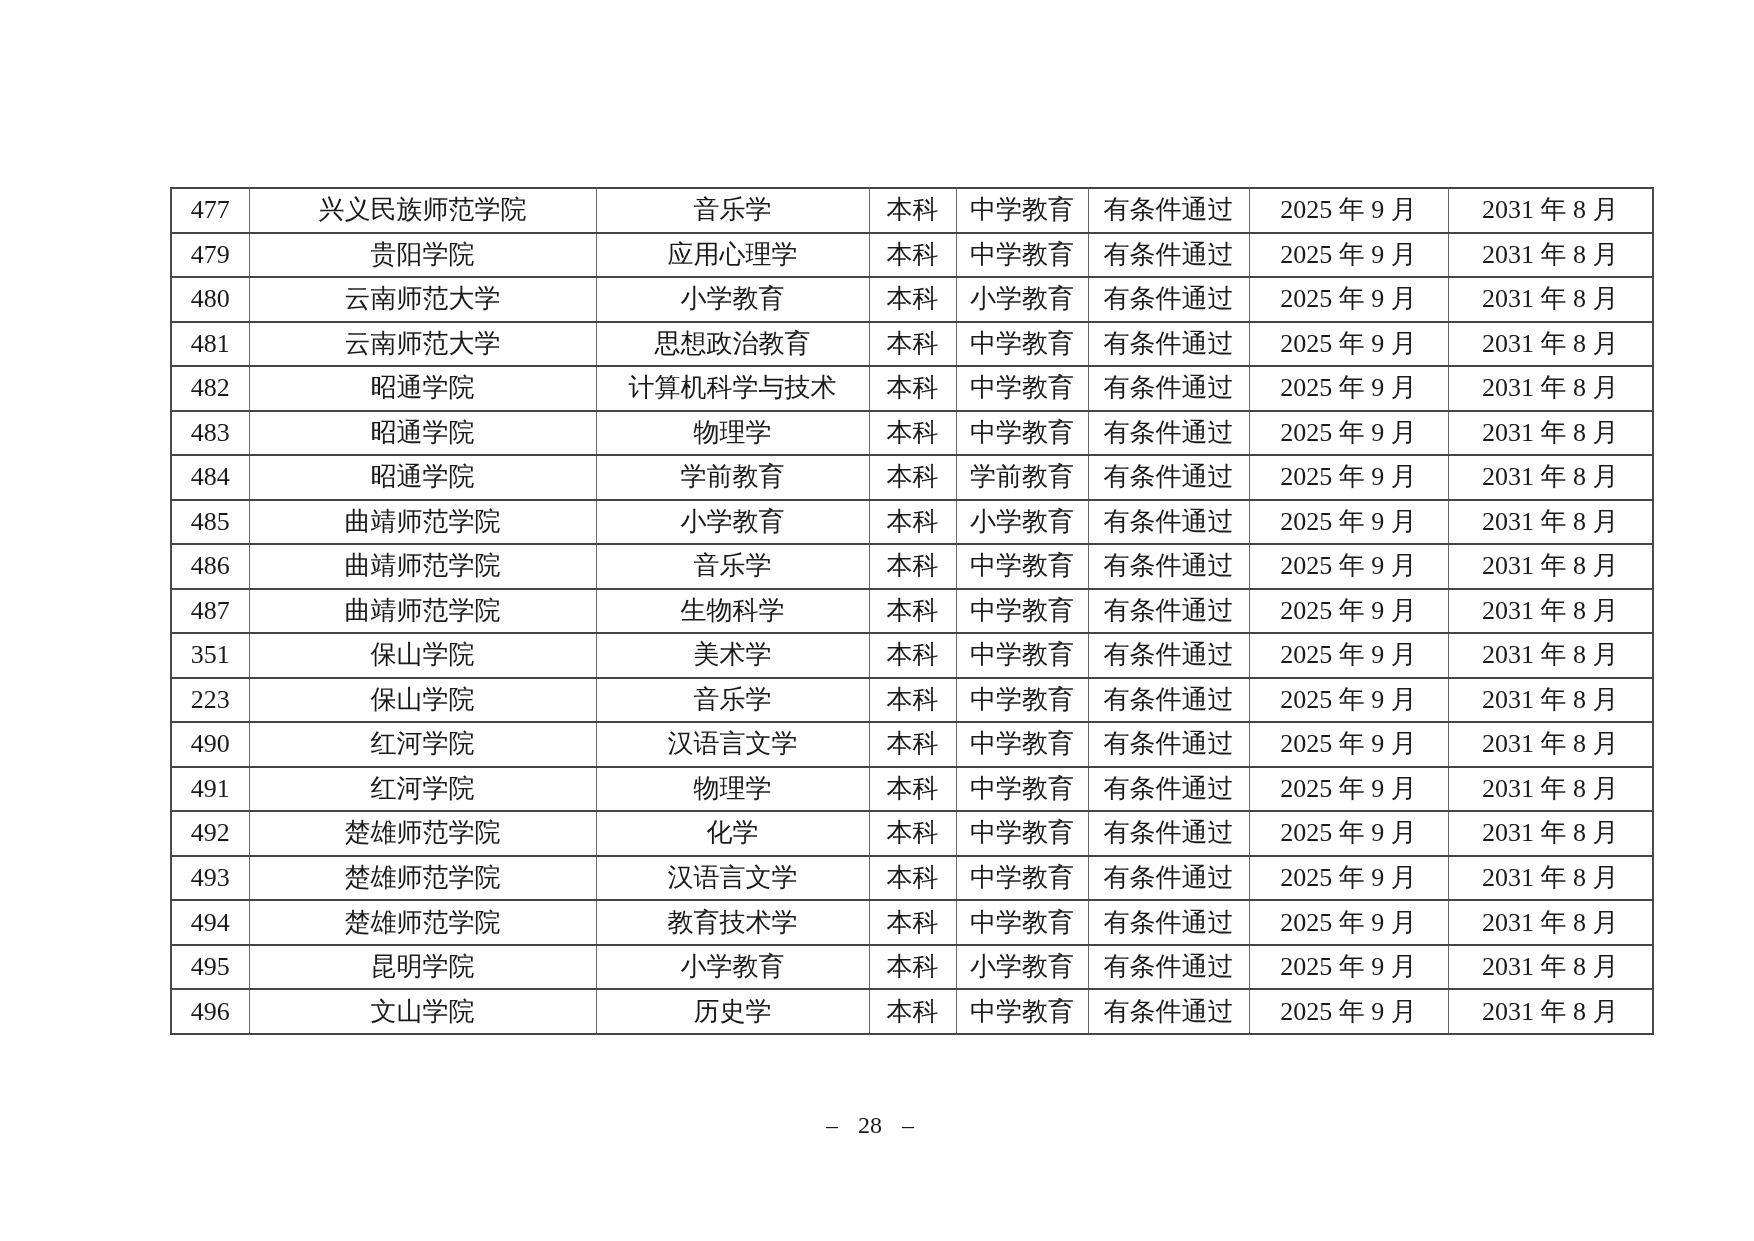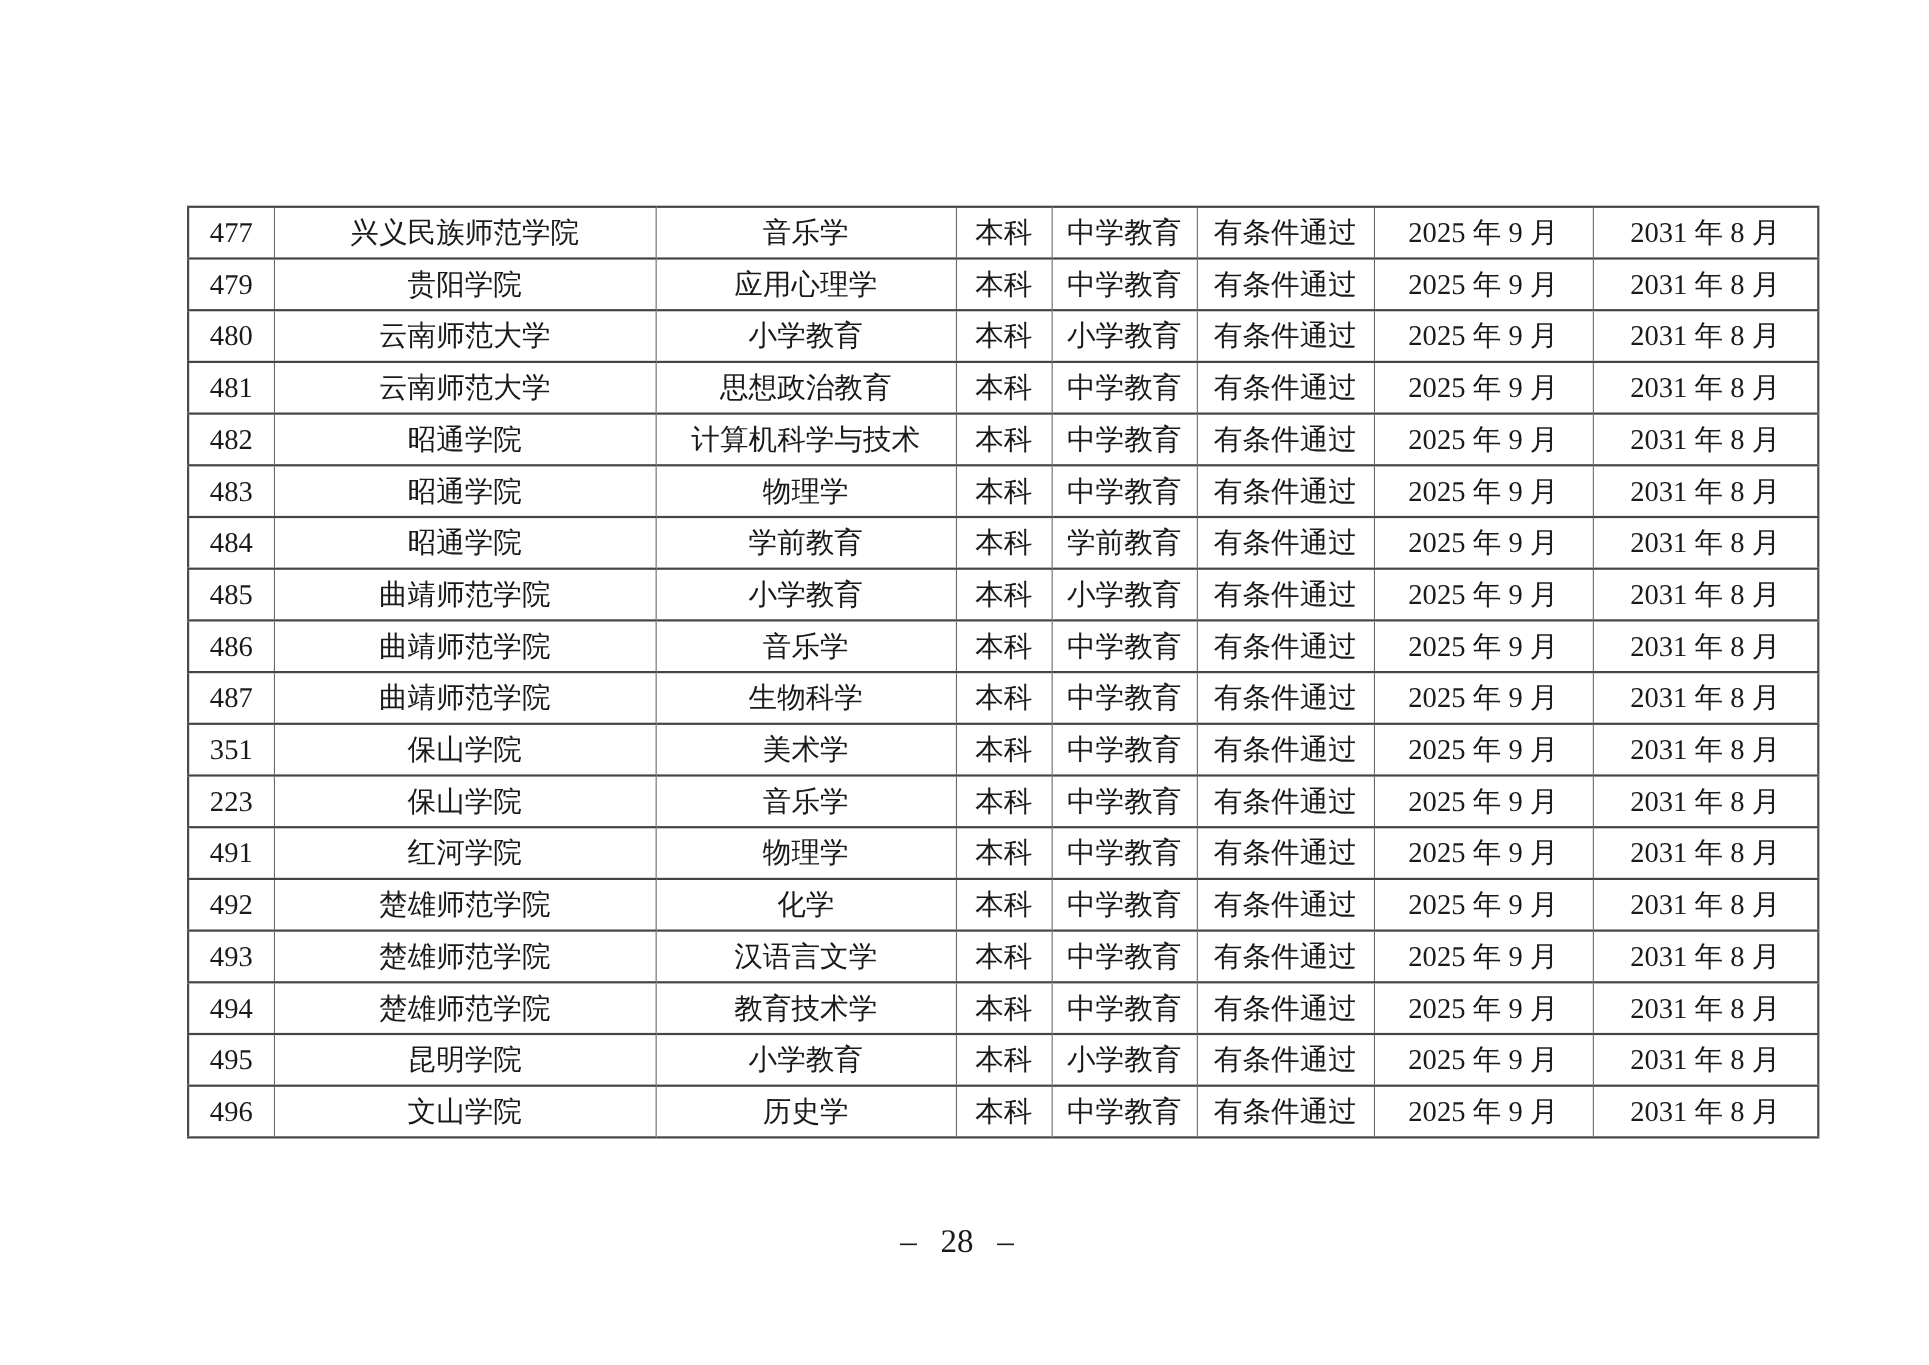--- a/index.html
+++ b/index.html
@@ -40,21 +40,21 @@
   }
   .doc-table tr {
     height: 42.4px;
   }
   .page-number {
     position: absolute;
     top: 1112px;
     left: 0;
     width: 1740px;
     text-align: center;
-    font-size: 30px;
+    font-size: 24px;
     word-spacing: 14px;
     color: #1a1a1a;
   }
 </style>
 </head>
 <body>
 
 <table class="doc-table">
   <colgroup>
     <col style="width:78px">
@@ -193,20 +193,30 @@
     <td>223</td>
     <td>保山学院</td>
     <td>音乐学</td>
     <td>本科</td>
     <td>中学教育</td>
     <td>有条件通过</td>
     <td>2025 年 9 月</td>
     <td>2031 年 8 月</td>
   </tr>
 
+  <tr>
+    <td>490</td>
+    <td>红河学院</td>
+    <td>汉语言文学</td>
+    <td>本科</td>
+    <td>中学教育</td>
+    <td>有条件通过</td>
+    <td>2025 年 9 月</td>
+    <td>2031 年 8 月</td>
+  </tr>
 
   <tr>
     <td>491</td>
     <td>红河学院</td>
     <td>物理学</td>
     <td>本科</td>
     <td>中学教育</td>
     <td>有条件通过</td>
     <td>2025 年 9 月</td>
     <td>2031 年 8 月</td>

